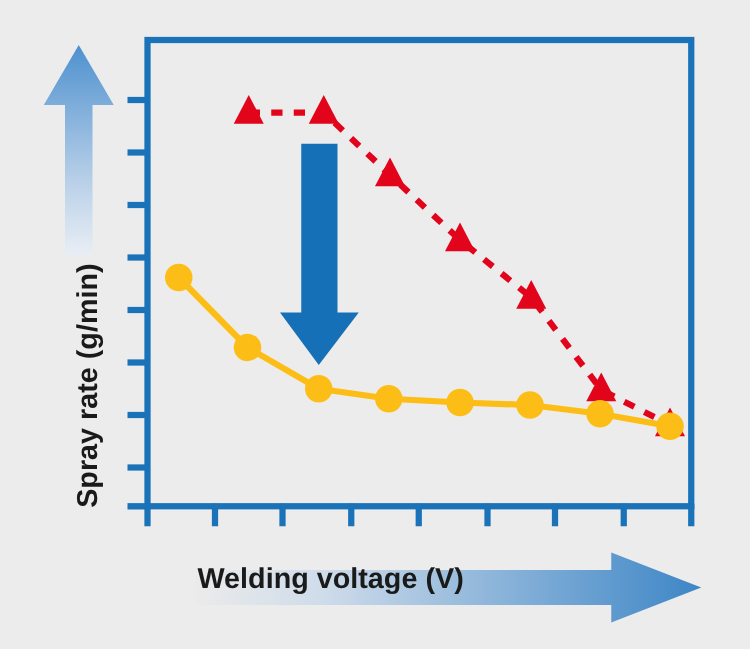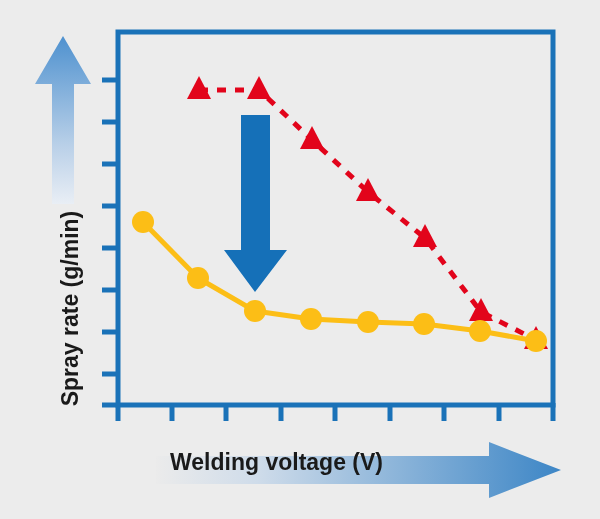--- a/index.html
+++ b/index.html
@@ -35,21 +35,21 @@
     font-size: 23px;
     left: -55px;
     top: 295px;
     width: 250px;
     text-align: center;
     transform: rotate(-90deg);
     transform-origin: center center;
   }
   #x-axis-title {
     font-size: 23px;
-    left: 170px;
+    left: 158px;
     top: 449px;
   }
 </style>
 </head>
 <body>
 
 <div id="stage">
 
   <svg id="chart-svg" width="600" height="519" viewBox="0 0 600 519">
     <defs>

